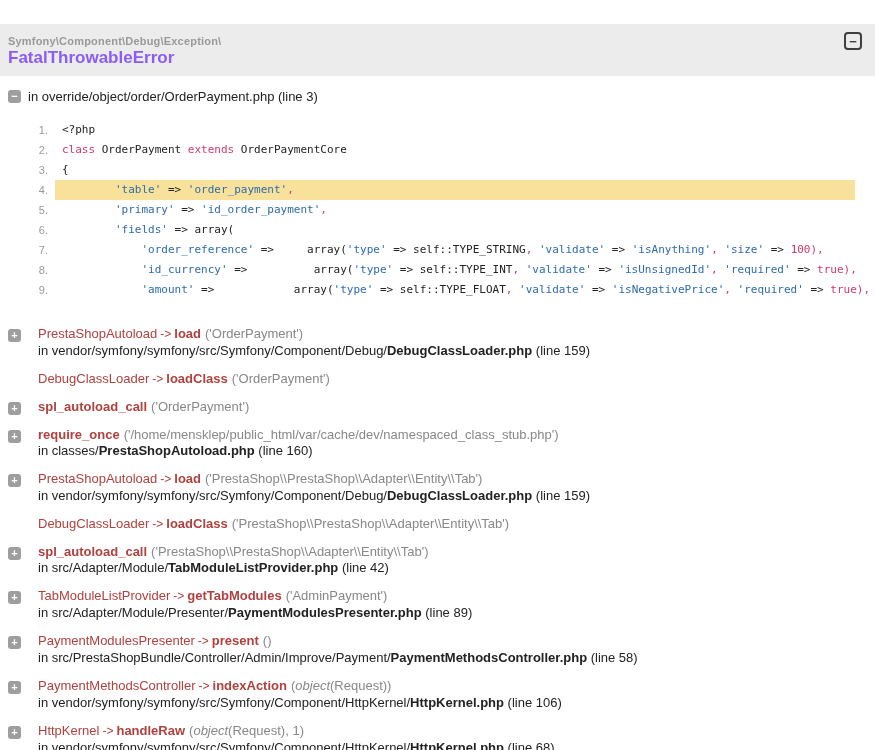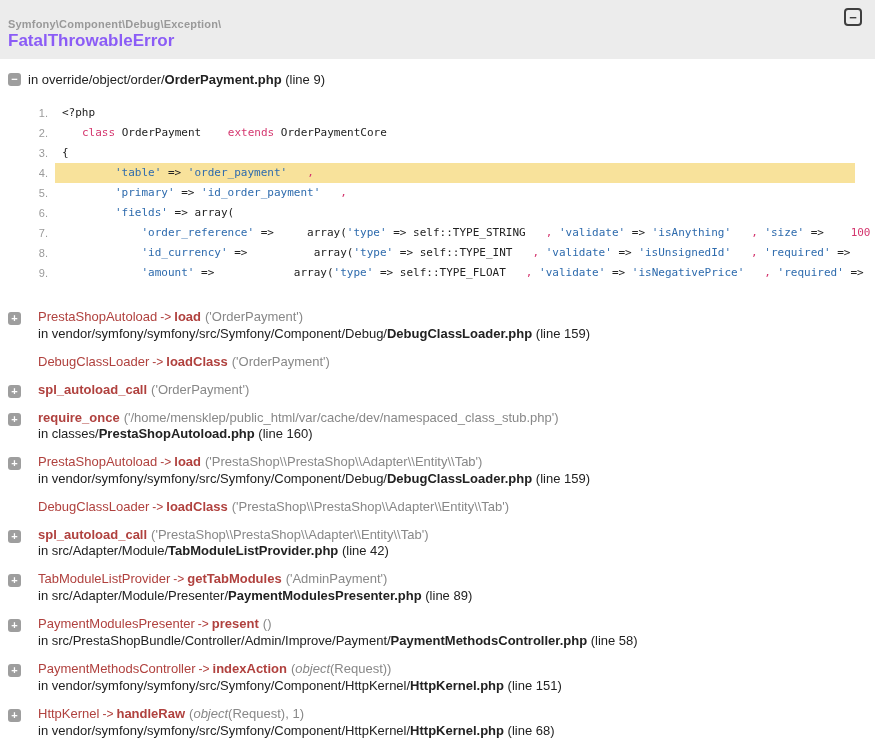--- a/index.html
+++ b/index.html
@@ -15,22 +15,23 @@
   * { box-sizing: border-box; }
   html, body { margin:0; padding:0; }
   body {
     width: 875px; height: 750px; overflow: hidden;
     background: #ffffff;
     font-family: "Liberation Sans", sans-serif;
     color: #222;
   }
   .header {
     background: var(--header-bg);
-    padding: 18px 10px 8px 8px;
+    padding: 11px 10px 8px 8px;
     position: relative;
+    margin-top: 24px;
   }
   .ns { font-size: 11px; font-weight: bold; color: #999; letter-spacing: .2px; }
   .title { font-size: 17px; font-weight: bold; color: #8b5cf6; margin-top: 1px; }
   .collapse-all {
     position: absolute; top: 8px; right: 13px;
     width: 18px; height: 18px;
     border: 2px solid #3f3f3f; border-radius: 4px;
     background: var(--header-bg); color: #3f3f3f;
     display: flex; align-items: center; justify-content: center;
     font-size: 13px; font-weight: bold; line-height: 1; padding: 0;
@@ -42,32 +43,32 @@
     font-size: 13px; height: 15px;
   }
   .sq-icon {
     flex: none; width: 13px; height: 13px;
     background: var(--icon-gray); border-radius: 3px;
     color: #fff; font-size: 11px; font-weight: bold;
     display: inline-flex; align-items: center; justify-content: center;
     line-height: 1; cursor: pointer;
   }
   .source-text { white-space: pre; }
-  .source-text b { font-weight: bold; }
+  .source-text b { font-weight: normal; }
   .code-block { margin-top: 16px; font-family: "DejaVu Sans Mono", monospace; font-size: 11px; }
   .code-line { display: flex; height: 20px; line-height: 20px; white-space: pre; }
   .ln {
     flex: 0 0 48px; text-align: right; color: #9a9a9a;
     font-size: 11px; font-family: "Liberation Sans", sans-serif;
   }
   .code-content { flex: 1; margin-left: 7px; padding-left: 7px; margin-right: 20px; }
   .code-line.hl .code-content { background: var(--hl-bg); }
   .tok-def { color: var(--def); margin-top: 23px; }
   .tok-str { color: var(--str); }
-  .tok-kw  { color: var(--kw); margin-left: 20px; }
+  .tok-kw  { color: var(--kw); }
   .trace { margin: 26px 0 0 8px; font-size: 13px; }
   .trace-entry { display: flex; margin-bottom: 12px; }
   .icon-col { flex: 0 0 30px; padding-top: 1px; }
   .t-call { line-height: 15px; }
   .t-class { color: var(--trace-red); }
   .t-arrow { color: var(--trace-red); margin: 0 3px; font-size: 12px; }
   .t-method { color: var(--trace-red); font-weight: bold; }
   .t-args { color: var(--args-gray); margin-left: 4px; }
   .t-args em { font-style: italic; }
   .t-loc { color: #222; line-height: 16px; margin-top: 1px; }
@@ -79,21 +80,21 @@
 <div class="header">
   <div class="ns">Symfony\Component\Debug\Exception\</div>
   <div class="title">FatalThrowableError</div>
   <button class="collapse-all">
     <span>−</span>
   </button>
 </div>
 
 <div class="source-row">
   <span class="sq-icon">−</span>
-  <span class="source-text"><span>in </span><span>override/object/order/</span><b>OrderPayment.php</b><span> (line 9)</span></span>
+  <span class="source-text"><span>in </span><span>override/object/order/</span><b>OrderPayment.php</b><span> (line 3)</span></span>
 </div>
 
 <div class="code-block">
     <div class="code-line"><span class="ln">1.</span><span class="code-content"><span class="tok-def">&lt;?php</span></span></div>
     <div class="code-line"><span class="ln">2.</span><span class="code-content"><span class="tok-kw">class</span><span class="tok-def"> OrderPayment </span><span class="tok-kw">extends</span><span class="tok-def"> OrderPaymentCore</span></span></div>
     <div class="code-line"><span class="ln">3.</span><span class="code-content"><span class="tok-def">{</span></span></div>
     <div class="code-line hl"><span class="ln">4.</span><span class="code-content"><span class="tok-def">        </span><span class="tok-str">'table'</span><span class="tok-def"> =&gt; </span><span class="tok-str">'order_payment'</span><span class="tok-kw">,</span></span></div>
     <div class="code-line"><span class="ln">5.</span><span class="code-content"><span class="tok-def">        </span><span class="tok-str">'primary'</span><span class="tok-def"> =&gt; </span><span class="tok-str">'id_order_payment'</span><span class="tok-kw">,</span></span></div>
     <div class="code-line"><span class="ln">6.</span><span class="code-content"><span class="tok-def">        </span><span class="tok-str">'fields'</span><span class="tok-def"> =&gt; </span><span class="tok-def">array(</span></span></div>
     <div class="code-line"><span class="ln">7.</span><span class="code-content"><span class="tok-def">            </span><span class="tok-str">'order_reference'</span><span class="tok-def"> =&gt;     </span><span class="tok-def">array(</span><span class="tok-str">'type'</span><span class="tok-def"> =&gt; </span><span class="tok-def">self::TYPE_STRING</span><span class="tok-kw">, </span><span class="tok-str">'validate'</span><span class="tok-def"> =&gt; </span><span class="tok-str">'isAnything'</span><span class="tok-kw">, </span><span class="tok-str">'size'</span><span class="tok-def"> =&gt; </span><span class="tok-kw">100</span><span class="tok-kw">),</span></span></div>
@@ -159,21 +160,21 @@
       <span class="icon-col"><span class="sq-icon">+</span></span>
       <div class="t-body">
         <div class="t-call"><span class="t-class">PaymentModulesPresenter</span><span class="t-arrow">-&gt;</span><span class="t-method">present</span><span class="t-args"><span>()</span></span></div>
         <div class="t-loc"><span>in src/PrestaShopBundle/Controller/Admin/Improve/Payment/</span><b>PaymentMethodsController.php</b><span> (line 58)</span></div>
       </div>
     </div>
     <div class="trace-entry">
       <span class="icon-col"><span class="sq-icon">+</span></span>
       <div class="t-body">
         <div class="t-call"><span class="t-class">PaymentMethodsController</span><span class="t-arrow">-&gt;</span><span class="t-method">indexAction</span><span class="t-args"><span>(</span><em>object</em><span>(Request))</span></span></div>
-        <div class="t-loc"><span>in vendor/symfony/symfony/src/Symfony/Component/HttpKernel/</span><b>HttpKernel.php</b><span> (line 151)</span></div>
+        <div class="t-loc"><span>in vendor/symfony/symfony/src/Symfony/Component/HttpKernel/</span><b>HttpKernel.php</b><span> (line 106)</span></div>
       </div>
     </div>
     <div class="trace-entry">
       <span class="icon-col"><span class="sq-icon">+</span></span>
       <div class="t-body">
         <div class="t-call"><span class="t-class">HttpKernel</span><span class="t-arrow">-&gt;</span><span class="t-method">handleRaw</span><span class="t-args"><span>(</span><em>object</em><span>(Request), 1)</span></span></div>
         <div class="t-loc"><span>in vendor/symfony/symfony/src/Symfony/Component/HttpKernel/</span><b>HttpKernel.php</b><span> (line 68)</span></div>
       </div>
     </div>
   </div>

